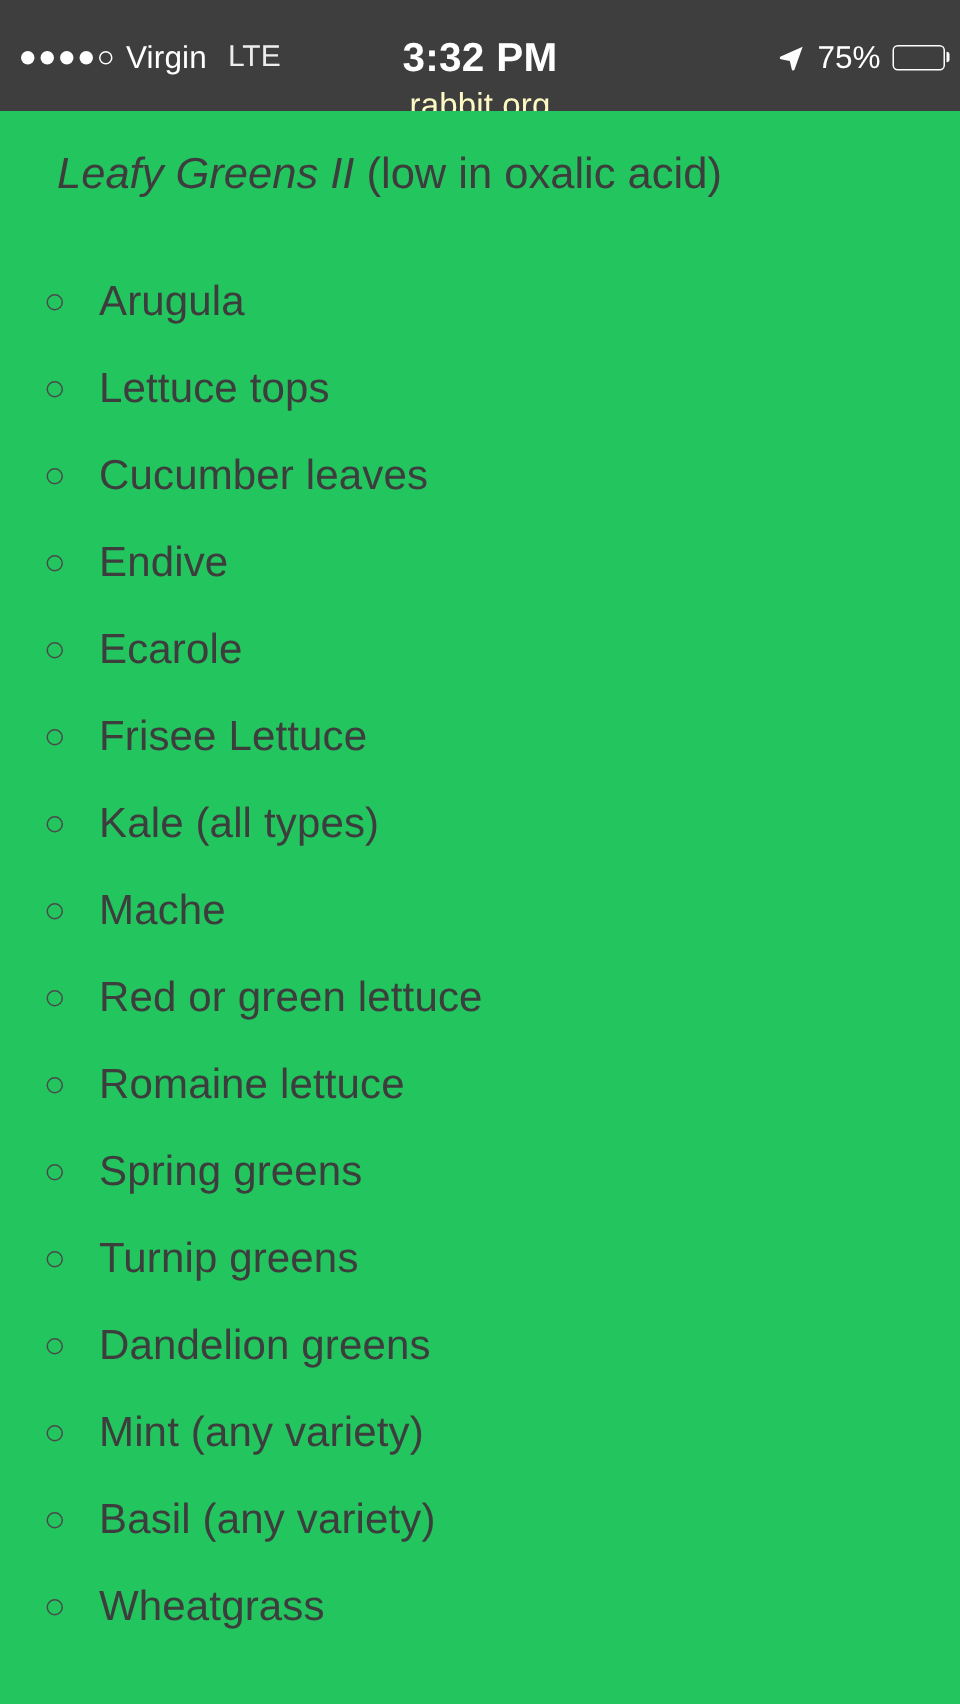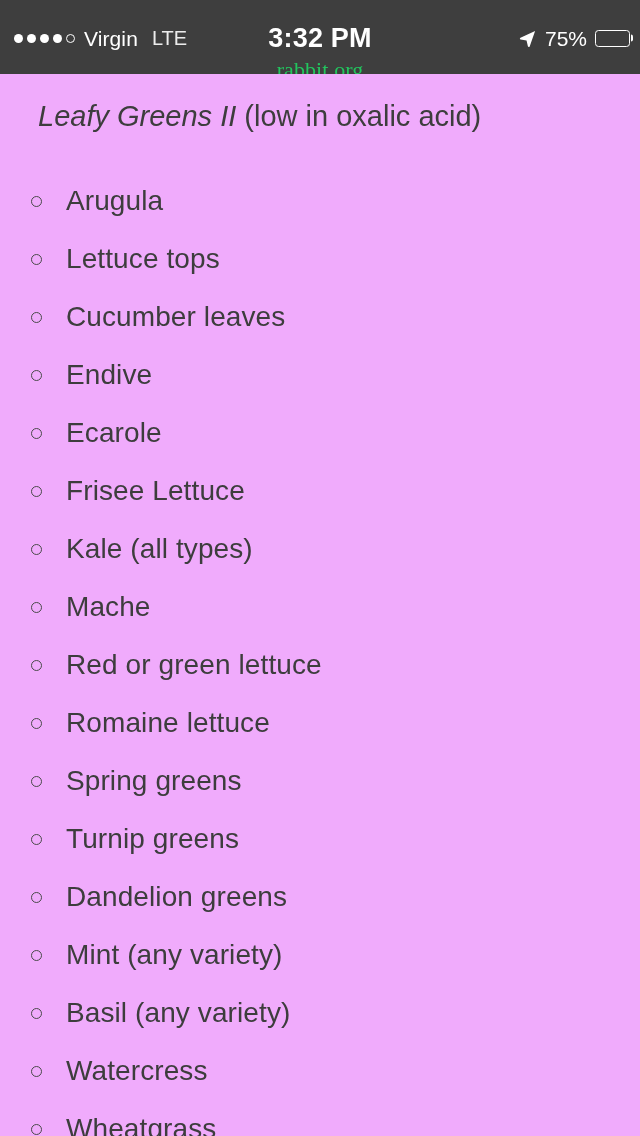--- a/index.html
+++ b/index.html
@@ -141,29 +141,28 @@
   #urlbar {
     height: 38px;
     display: flex;
     align-items: flex-start;
     justify-content: center;
     padding-top: 1px;
     box-sizing: border-box;
   }
   .url-text {
     font-size: 22px;
-    color: #22c55e;
+    color: #fef9c3;
     line-height: 1.15;
     letter-spacing: 0.1px;
-    font-family: Liberation Serif, serif;
   }
 
   
   #page {
-    background: #f0abfc;
+    background: #22c55e;
     padding: 0;
     height: 1062px;
     box-sizing: border-box;
     overflow: hidden;
   }
 
   #heading {
     margin: 0;
     padding: 24px 20px 0 38px;
     font-size: 29px;
@@ -315,21 +314,17 @@
       <li>
         <span class="bullet"></span>
         <span class="item-label">Mint (any variety)</span>
       </li>
       <li>
         <span class="bullet"></span>
         <span class="item-label">Basil (any variety)</span>
       </li>
       <li>
         <span class="bullet"></span>
-        <span class="item-label">Watercress</span>
-      </li>
-      <li>
-        <span class="bullet"></span>
         <span class="item-label">Wheatgrass</span>
       </li>
     </ul>
 
 </div>
 
 </body></html>

